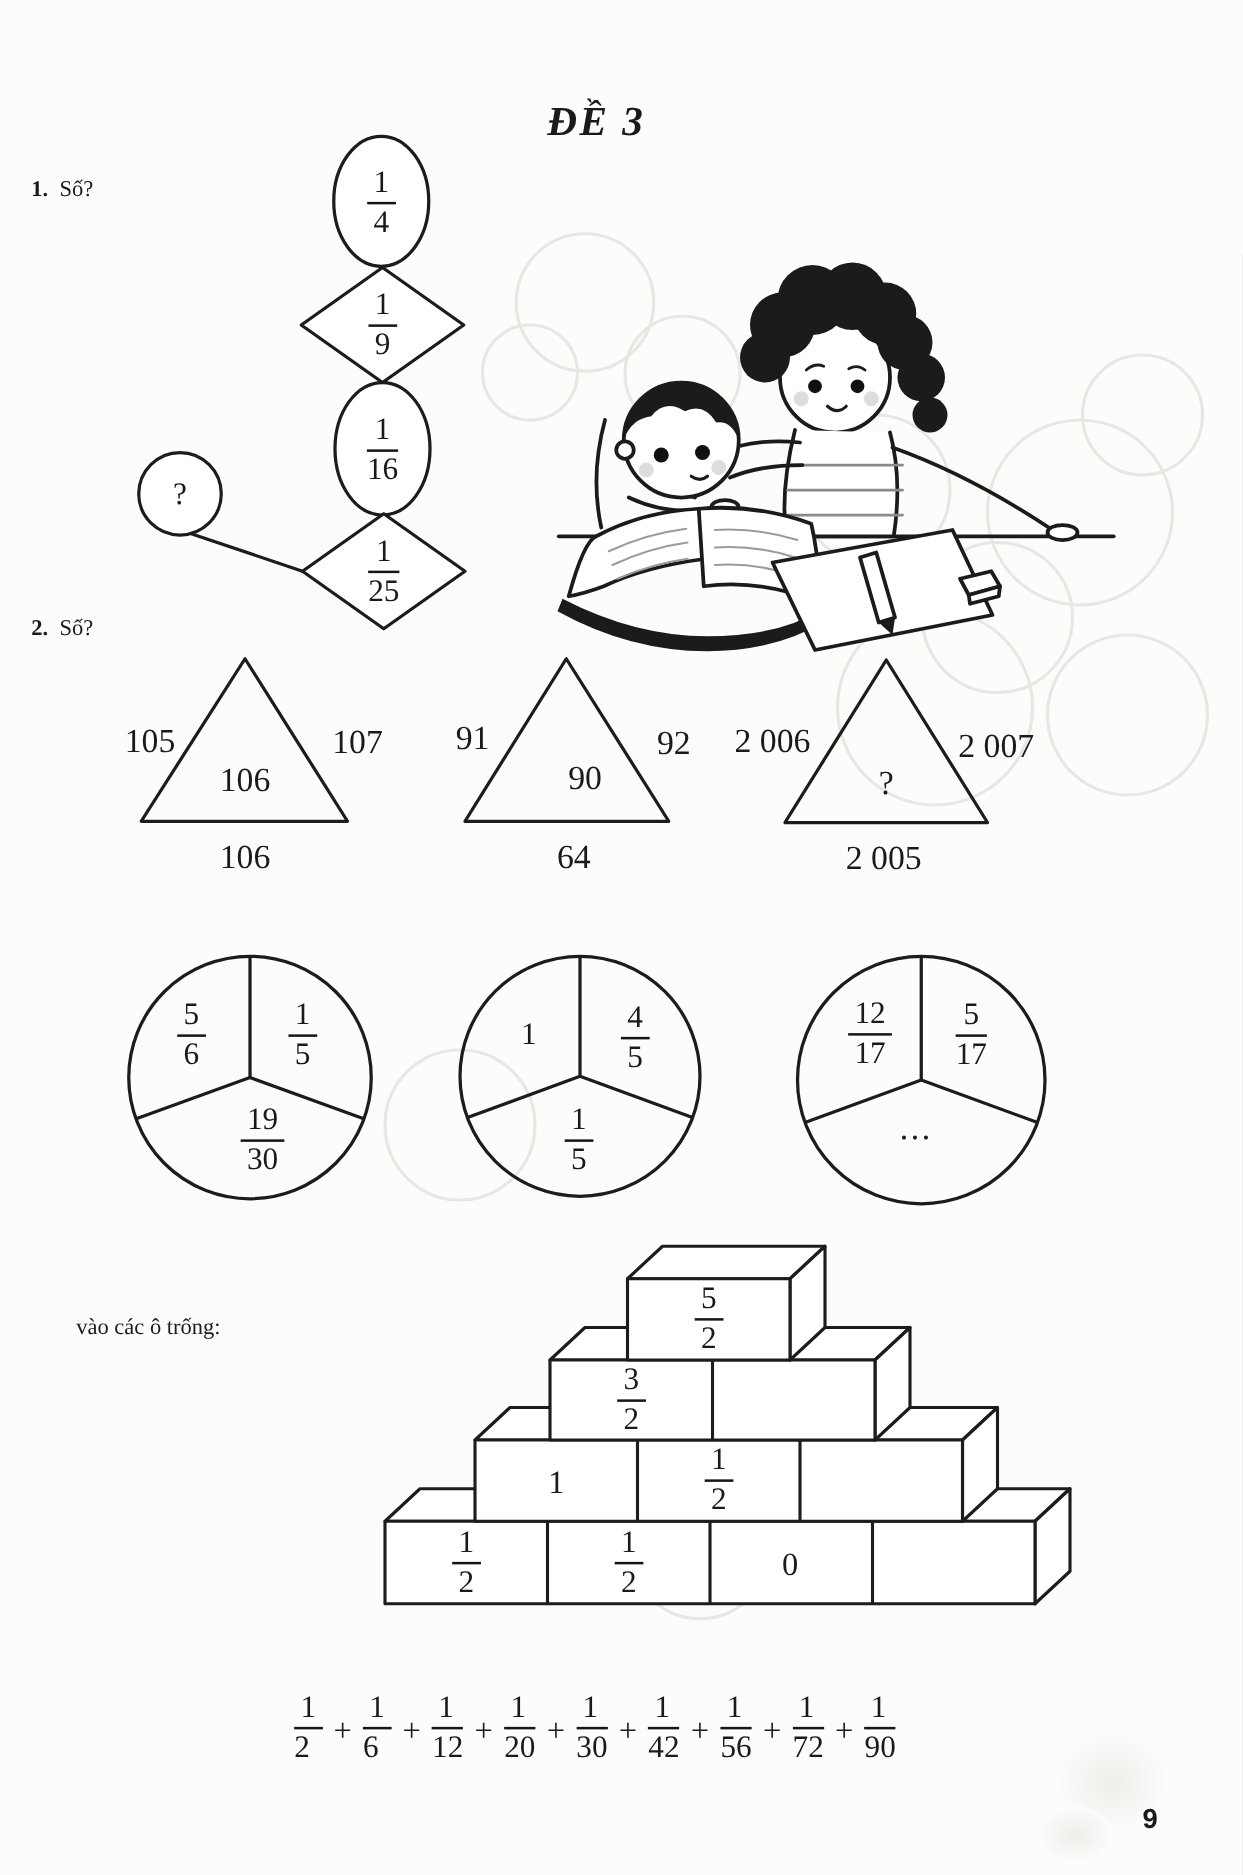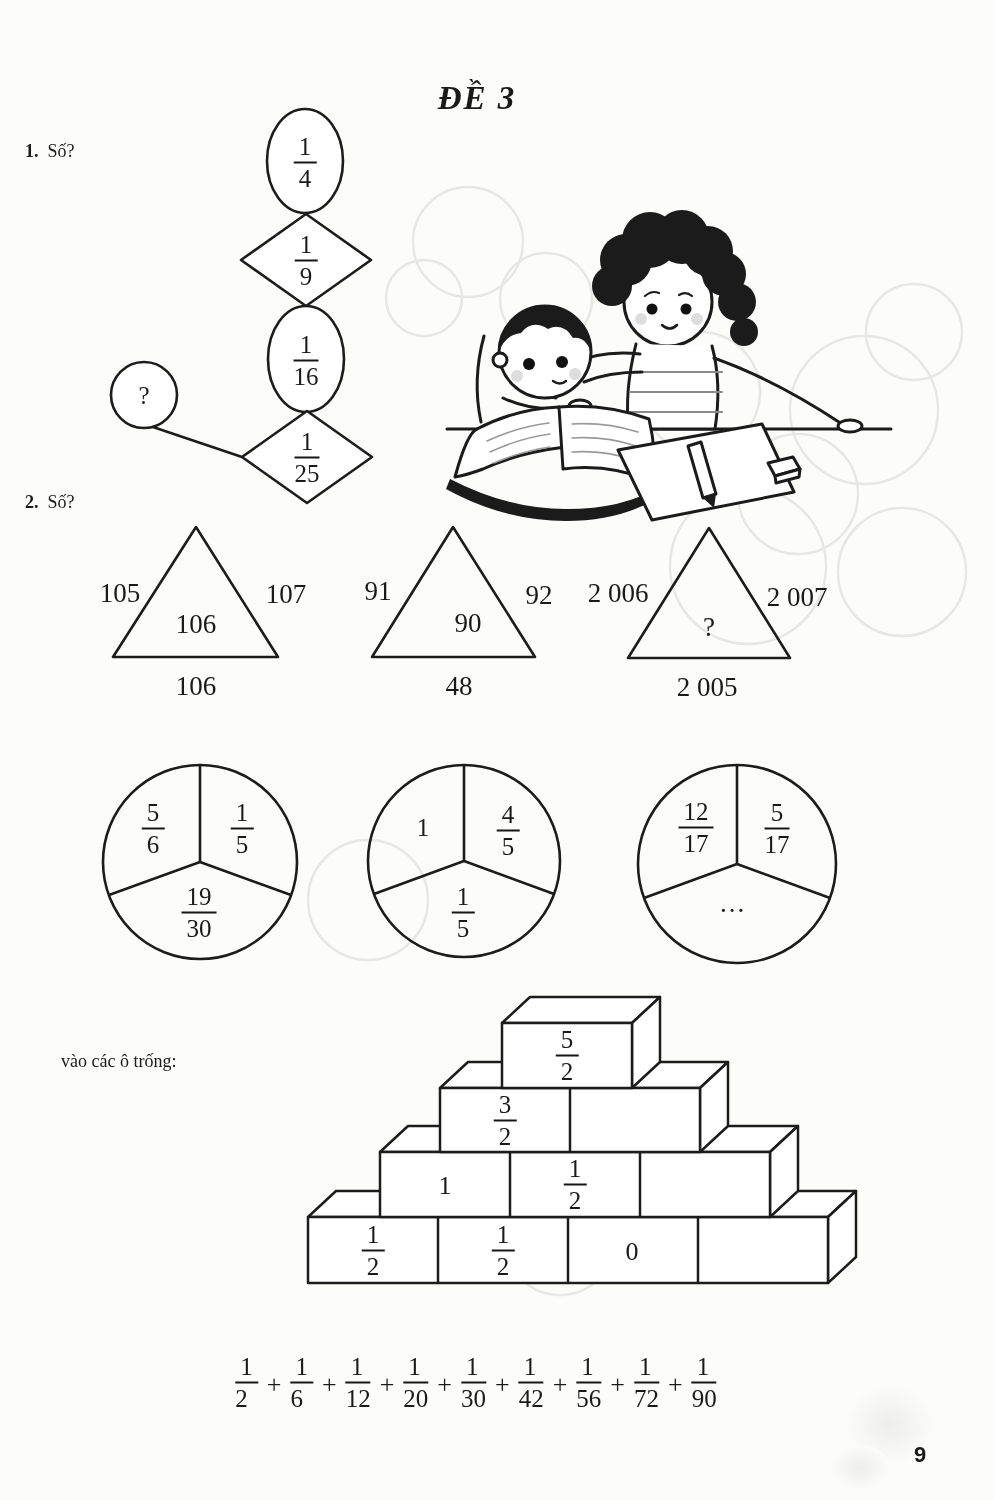--- a/index.html
+++ b/index.html
@@ -225,34 +225,34 @@
   <div class="lbl" style="left:144px;top:396px;font-size:25px;">?</div>
 
   <div class="lbl" style="left:120px;top:593px;">105</div>
   <div class="lbl" style="left:286px;top:594px;">107</div>
   <div class="lbl" style="left:196px;top:624px;">106</div>
   <div class="lbl" style="left:196px;top:686px;">106</div>
 
   <div class="lbl" style="left:378px;top:591px;">91</div>
   <div class="lbl" style="left:539px;top:595px;">92</div>
   <div class="lbl" style="left:468px;top:623px;">90</div>
-  <div class="lbl" style="left:459px;top:686px;">48</div>
+  <div class="lbl" style="left:459px;top:686px;">64</div>
 
   <div class="lbl" style="left:618px;top:593px;">2 006</div>
   <div class="lbl" style="left:797px;top:597px;font-family:Liberation Serif, serif;">2 007</div>
   <div class="lbl" style="left:709px;top:627px;">?</div>
   <div class="lbl" style="left:707px;top:687px;">2 005</div>
 
   <div class="lbl" style="left:153px;top:828px;">
     <span class="frac"><span class="num">5</span><span class="den">6</span></span>
   </div>
   <div class="lbl" style="left:242px;top:828px;">
     <span class="frac"><span class="num">1</span><span class="den">5</span></span>
   </div>
-  <div class="lbl" style="left:199px;top:912px;text-decoration:underline;">
+  <div class="lbl" style="left:210px;top:912px;text-decoration:underline;">
     <span class="frac"><span class="num">19</span><span class="den">30</span></span>
   </div>
 
   <div class="lbl" style="left:423px;top:828px;font-size:25px;">1</div>
   <div class="lbl" style="left:508px;top:830px;">
     <span class="frac"><span class="num">4</span><span class="den">5</span></span>
   </div>
   <div class="lbl" style="left:463px;top:912px;">
     <span class="frac"><span class="num">1</span><span class="den">5</span></span>
   </div>

